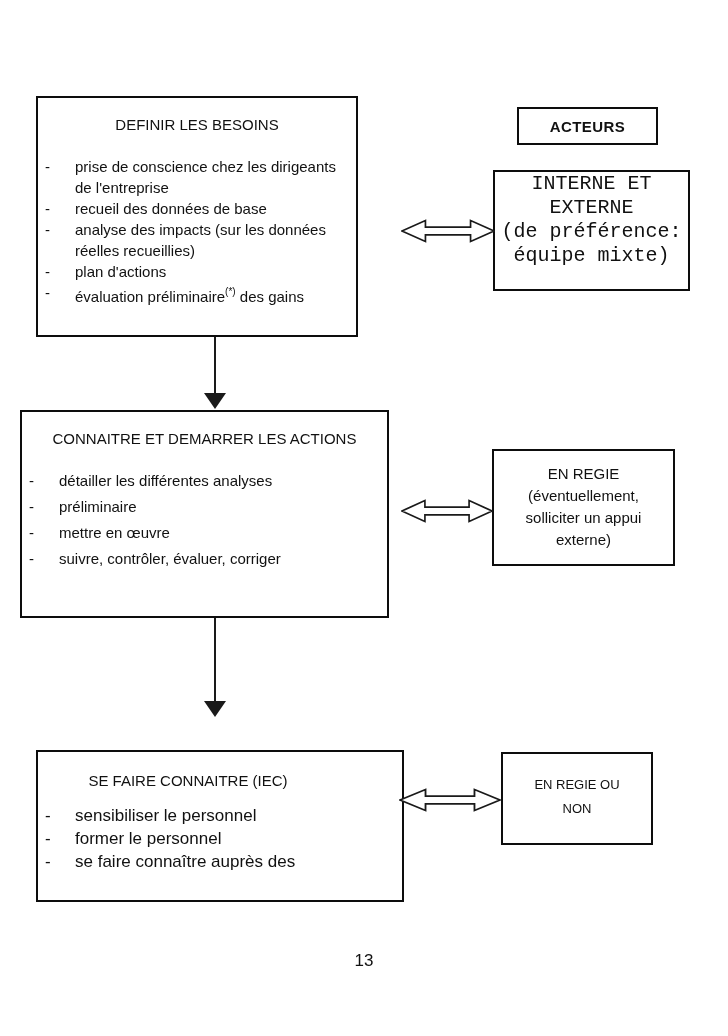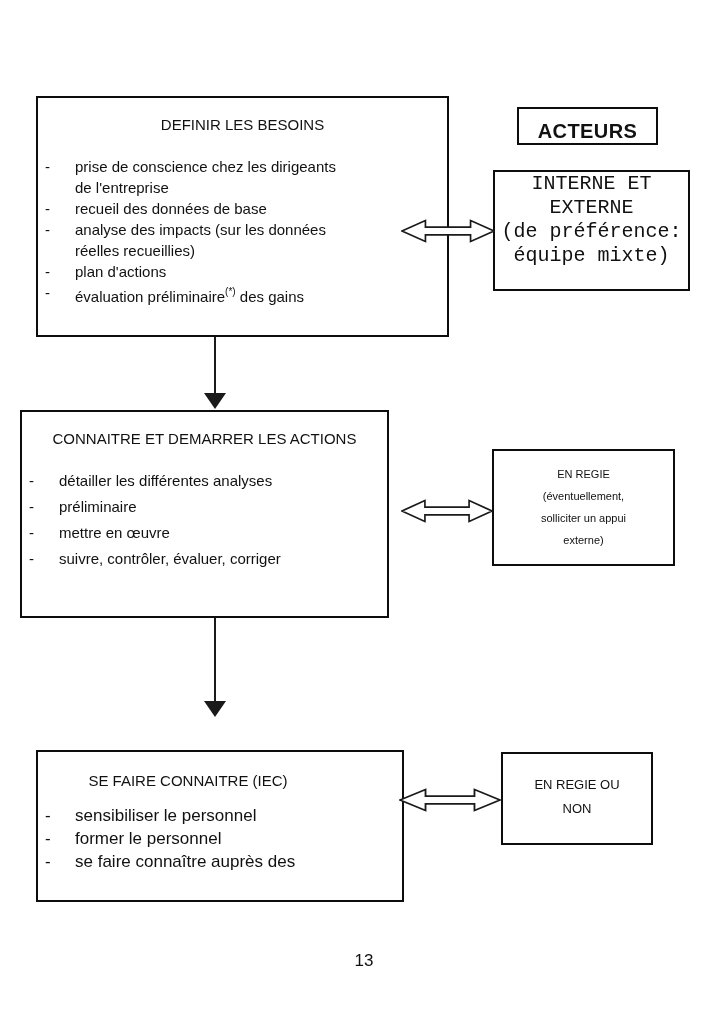--- a/index.html
+++ b/index.html
@@ -2,40 +2,40 @@
 <html><head>
 <meta charset="utf-8">
 <style>
   html,body{margin:0;padding:0;background:#ffffff;}
   .page{
     position:relative;width:728px;height:1036px;background:#ffffff;
     font-family:"Liberation Sans","DejaVu Sans",sans-serif;color:#111111;overflow:hidden;
   }
   .box{position:absolute;border:2px solid #0d0d0d;background:#ffffff;box-sizing:border-box;}
   
-  .b1{left:36px;top:96px;width:413px;height:241px;}
+  .b1{left:36px;top:96px;width:322px;height:241px;}
   .b2{left:20px;top:410px;width:369px;height:208px;}
   .b3{left:36px;top:718px;width:368px;height:152px;margin-top:32px;}
   .step-title{position:absolute;left:0;right:0;text-align:center;font-size:15px;white-space:nowrap;}
   .t1{top:18px;}
   .t2{top:18px;}
   .t3{top:20px;padding-right:64px;}
   .lines{position:absolute;left:7px;right:4px;}
   .l1{top:58px;line-height:21px;font-size:15px;}
   .l2{top:56px;line-height:26px;font-size:15px;}
   .l3{top:52px;line-height:23px;font-size:17px;}
   .row{display:flex;align-items:flex-start;}
   .dash{flex:0 0 30px;width:30px;}
   .txt{flex:1 1 auto;white-space:nowrap;}
   .sup{font-size:10px;position:relative;top:-1px;}
   
-  .acteurs{left:517px;top:107px;width:141px;height:38px;display:flex;align-items:flex-end;justify-content:center;font-weight:bold;font-size:20px;letter-spacing:0.4px;}
+  .acteurs{left:517px;top:107px;width:141px;height:38px;display:flex;align-items:center;justify-content:center;font-weight:bold;font-size:15px;letter-spacing:0.4px;}
   .actor{text-align:center;}
   .a1{left:493px;top:170px;width:197px;height:121px;font-size:20px;line-height:24px;font-family:Liberation Mono, monospace;}
-  .a2{left:492px;top:449px;width:183px;height:117px;font-size:11px;line-height:22px;padding-top:12px;}
+  .a2{left:492px;top:449px;width:183px;height:117px;font-size:15px;line-height:22px;padding-top:12px;}
   .a3{left:501px;top:752px;width:152px;height:93px;font-size:13px;line-height:24px;padding-top:19px;}
   
   .harrow{position:absolute;}
   .h1{left:401px;top:218px;width:94px;height:26px;}
   .h2{left:401px;top:498px;width:92px;height:26px;}
   .h3{left:399px;top:787px;width:102px;height:26px;}
   .varrow{position:absolute;}
   .v1{left:203px;top:337px;width:24px;height:73px;}
   .v2{left:203px;top:618px;width:24px;height:100px;}
   .page-number{position:absolute;left:0;top:951px;width:728px;text-align:center;font-size:17px;}

